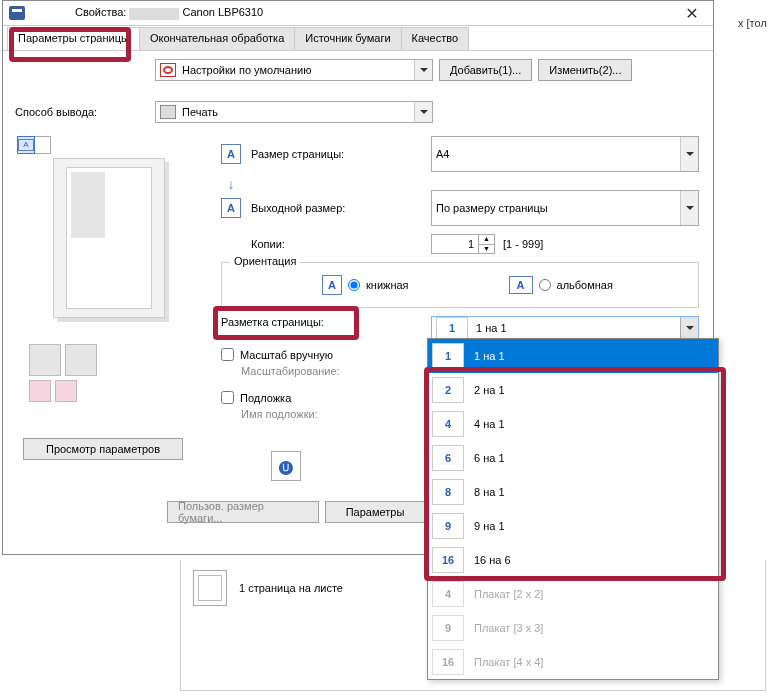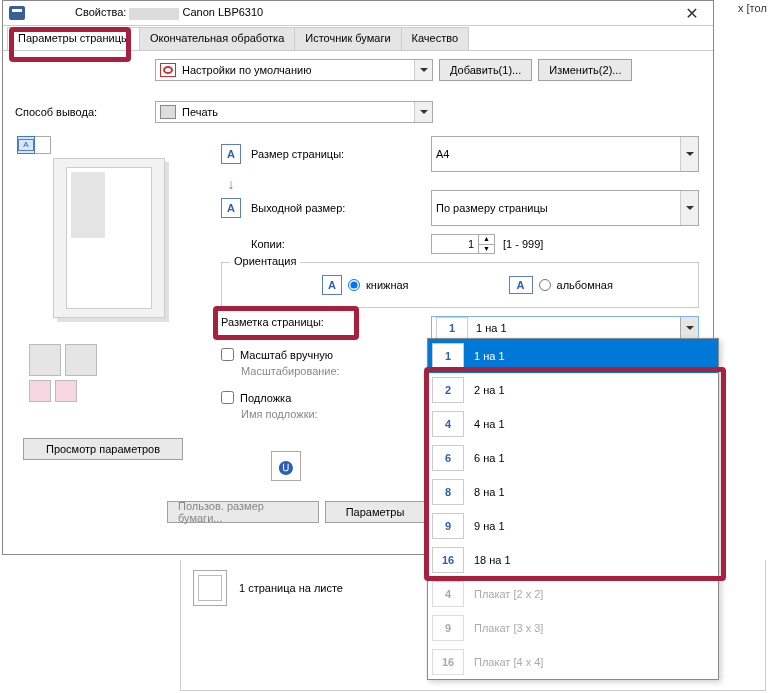--- a/index.html
+++ b/index.html
@@ -77,21 +77,21 @@
 .dropdown-pop .item { height:34px; display:flex; align-items:center; padding:0 4px; }
 .dropdown-pop .item.selected { background:#0078d7; color:#fff; }
 .dropdown-pop .item .num-badge { width:32px; height:26px; border:1px solid #ccc; background:#fff; display:flex; align-items:center; justify-content:center; color:#2a5fbb; font-weight:bold; margin-right:10px; }
 .dropdown-pop .item.dis { color:#aaa; }
 .dropdown-pop .item.dis .num-badge { color:#aaa; border-color:#ddd; }
 .hl-pop { position:absolute; left:424px; top:367px; width:302px; height:214px; z-index:40; pointer-events:none; }
 .bgpage { position:absolute; left:180px; top:560px; right:2px; bottom:2px; border:1px solid #ccc; border-top:none; background:#fff; }
 .bgpage .row1 { display:flex; align-items:center; padding:10px 12px; }
 .bgpage .row1 .doc-ic { width:34px; height:36px; border:1px solid #aaa; margin-right:12px; background:#fff; position:relative; }
 .bgpage .row1 .doc-ic::before { content:""; position:absolute; inset:4px; border:1px solid #bbb; }
-.top-side { position:absolute; right:0; top:0; width:30px; font-size:11px; color:#333; padding-top:2px; }
+.top-side { position:absolute; right:0; top:0; width:30px; font-size:11px; color:#333; padding-top:17px; }
 </style>
 </head>
 <body>
 
 <div class="top-side">х [тол</div>
 
 <div class="bgpage">
   <div class="row1">
     <div class="doc-ic"></div>
     <span>1 страница на листе</span>
@@ -264,21 +264,21 @@
     <div class="item">
       <div class="num-badge">8</div>
       <span>8 на 1</span>
     </div>
     <div class="item">
       <div class="num-badge">9</div>
       <span>9 на 1</span>
     </div>
     <div class="item">
       <div class="num-badge">16</div>
-      <span>18 на 1</span>
+      <span>16 на 6</span>
     </div>
     <div class="item dis">
       <div class="num-badge">4</div>
       <span>Плакат [2 x 2]</span>
     </div>
     <div class="item dis">
       <div class="num-badge">9</div>
       <span>Плакат [3 x 3]</span>
     </div>
     <div class="item dis">

